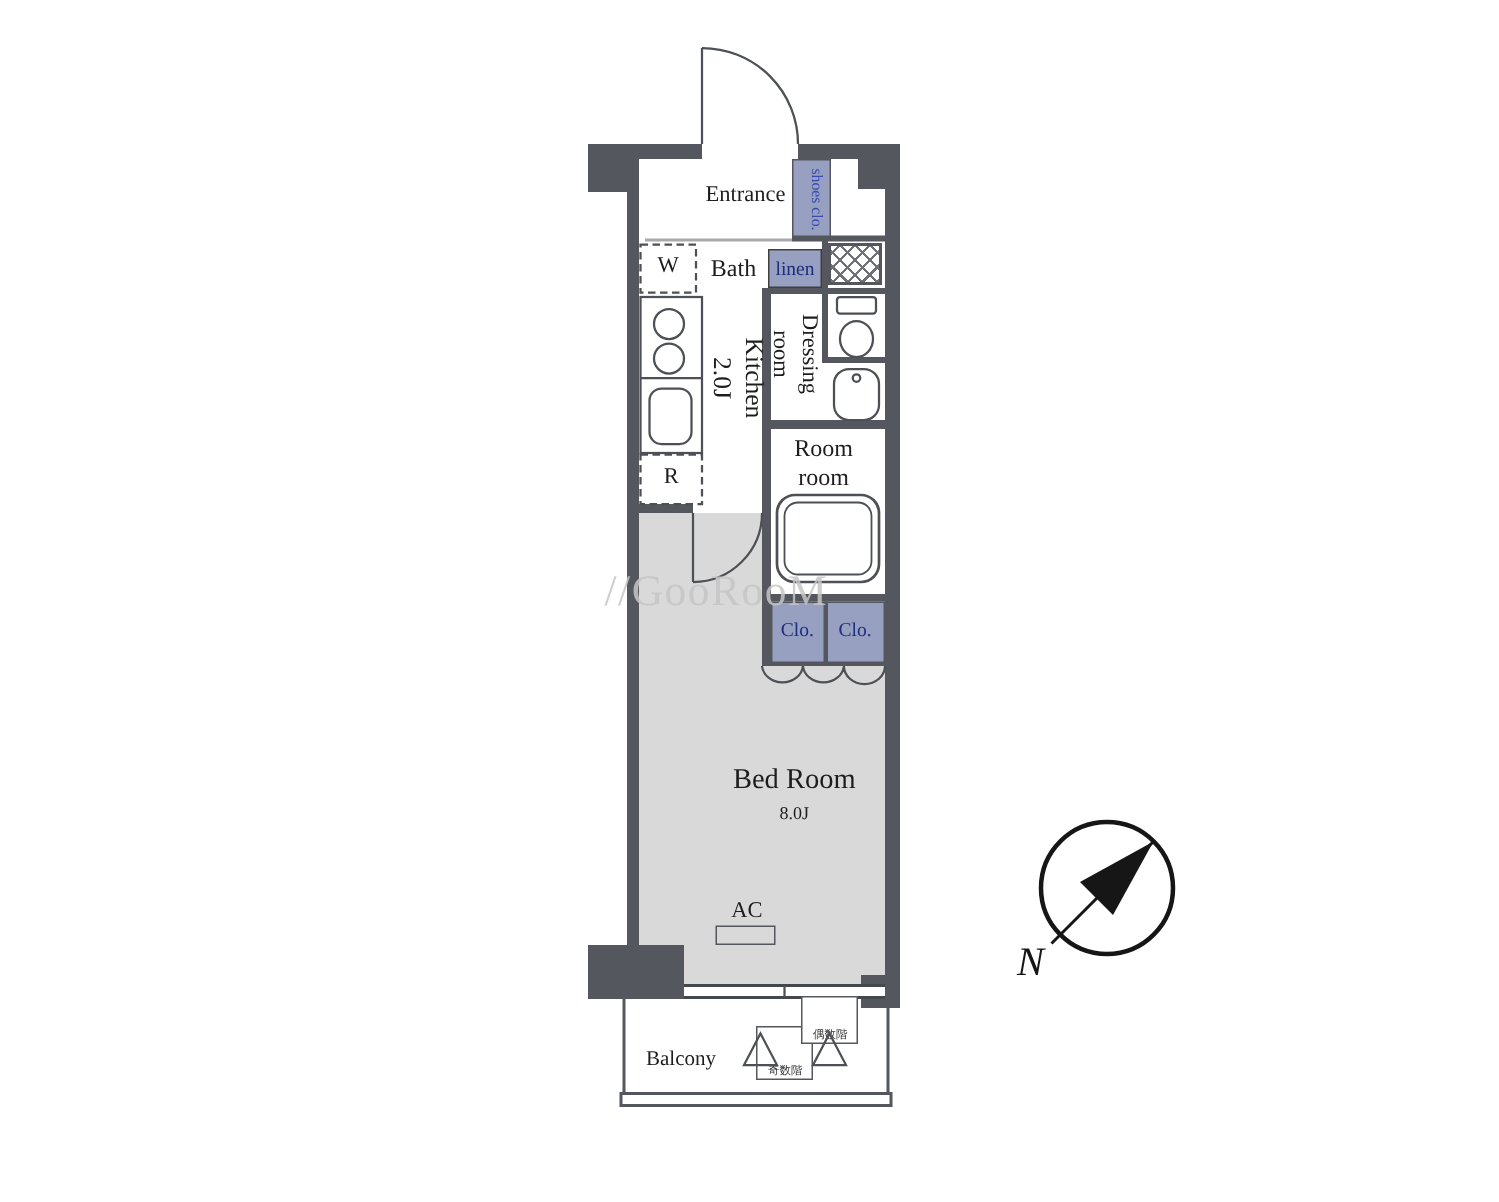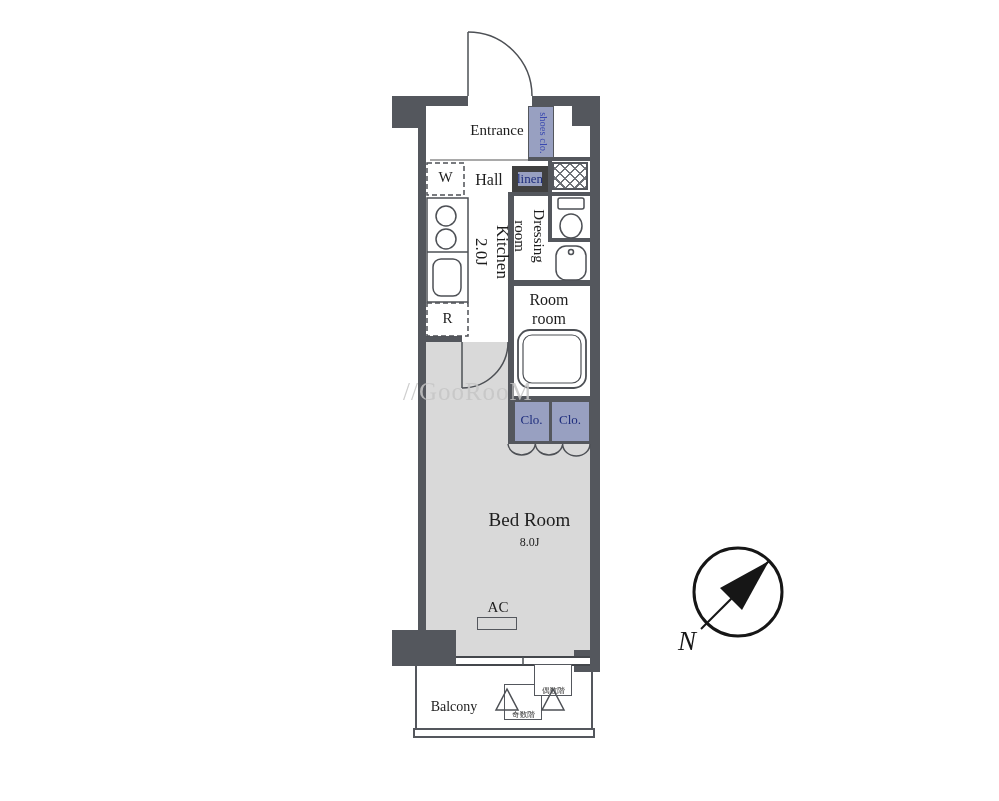--- a/index.html
+++ b/index.html
@@ -13,33 +13,33 @@
   .flexc{display:flex;align-items:center;justify-content:center;}
   .overlay{position:absolute;left:0;top:0;}
   .hatchbox{position:absolute;border:1.5px solid #54575d;background:#fff;box-sizing:border-box;
             display:flex;flex-direction:column;justify-content:flex-end;align-items:center;}
   .hatchbox span{font-size:9px;line-height:10px;transform:scale(.85);color:#333;
                  font-family:"DejaVu Sans",sans-serif;}
   .psbox{position:absolute;border:2px solid #54575d;box-sizing:border-box;background-color:#fff;
     background-image:
       repeating-linear-gradient(45deg,#6e7278 0,#6e7278 1.5px,transparent 1.5px,transparent 7px),
       repeating-linear-gradient(-45deg,#6e7278 0,#6e7278 1.5px,transparent 1.5px,transparent 7px);}
-  .watermark{position:absolute;font-size:25px;letter-spacing:1px;color:#c6c6c6;opacity:.85;
+  .watermark{position:absolute;font-size:29px;letter-spacing:1px;color:#c6c6c6;opacity:.85;
              font-family:"Liberation Serif","DejaVu Serif",serif;}
 </style>
 </head>
 <body>
 
 <div class="stage">
 
   <div class="fill" style="left:426px;top:342px;width:82px;height:314px;background:#d9d9d9;"></div>
   <div class="fill" style="left:508px;top:444px;width:82px;height:212px;background:#d9d9d9;"></div>
   <div class="fill" style="left:514px;top:401px;width:76px;height:41px;background:#98a0c1;border:1px solid #54575d;"></div>
   <div class="fill" style="left:528px;top:106px;width:26px;height:54px;background:#98a0c1;border:1px solid #54575d;"></div>
-  <div class="fill flexc" style="left:512px;top:166px;width:36px;height:26px;background:#98a0c1;border:6px solid #404040;">
+  <div class="fill flexc" style="left:512px;top:166px;width:36px;height:26px;background:#98a0c1;border:1px solid #404040;">
     <span style="font-size:13px;color:#1e2d7d;">linen</span>
   </div>
   <div class="psbox" style="left:552px;top:162px;width:36px;height:28px;"></div>
 
   <div class="w" style="left:392px;top:96px;width:76px;height:10px;"></div>
   <div class="w" style="left:532px;top:96px;width:68px;height:10px;"></div>
   <div class="w" style="left:590px;top:96px;width:10px;height:576px;"></div>
   <div class="w" style="left:418px;top:96px;width:8px;height:536px;"></div>
   <div class="w" style="left:392px;top:96px;width:34px;height:32px;"></div>
   <div class="w" style="left:572px;top:96px;width:28px;height:30px;"></div>
@@ -111,21 +111,21 @@
     </g>
     <g>
       <circle cx="738" cy="592" r="44" fill="none" stroke="#161616" stroke-width="3"></circle>
       <line x1="769" y1="561" x2="701" y2="629" stroke="#161616" stroke-width="2"></line>
       <polygon points="769,561 720,588 742,610" fill="#161616"></polygon>
       <text x="678" y="650" font-size="27" font-style="italic" fill="#161616" font-family="Liberation Serif, DejaVu Serif, serif">N</text>
     </g>
   </svg>
 
   <div class="lbl" style="left:441px;top:122px;width:112px;font-size:15px;">Entrance</div>
-  <div class="lbl" style="left:433px;top:171px;width:112px;font-size:16px;">Hall</div>
+  <div class="lbl" style="left:433px;top:171px;width:112px;font-size:16px;">Bath</div>
   <div class="lbl rot90" style="left:509px;top:125px;width:64px;height:16px;font-size:10.5px;color:#3a49b0;">shoes clo.</div>
   <div class="lbl" style="left:427px;top:169px;width:37px;font-size:15px;">W</div>
   <div class="lbl" style="left:427px;top:310px;width:41px;font-size:15px;">R</div>
 
   <div class="lbl rot90" style="left:427px;top:231px;width:130px;height:42px;font-size:17px;line-height:21px;">
     <div>Kitchen</div>
     <div>2.0J</div>
   </div>
 
   <div class="lbl rot90" style="left:473px;top:216px;width:110px;height:40px;font-size:15px;line-height:19px;">

